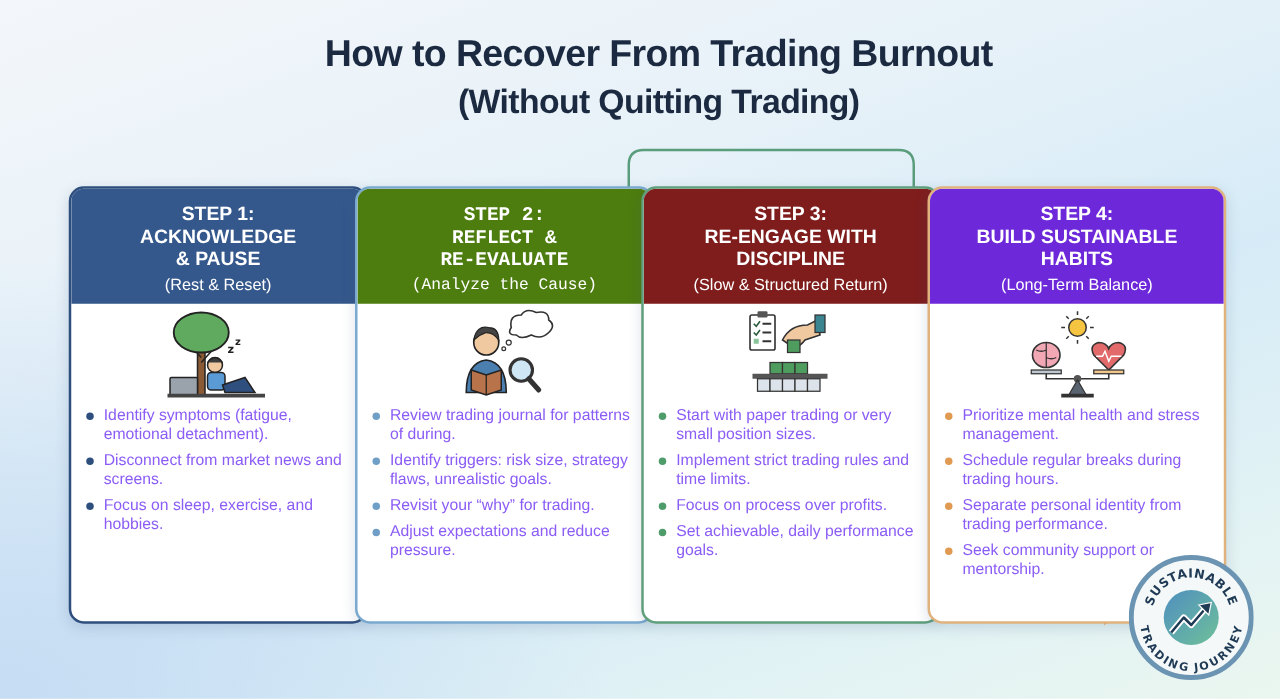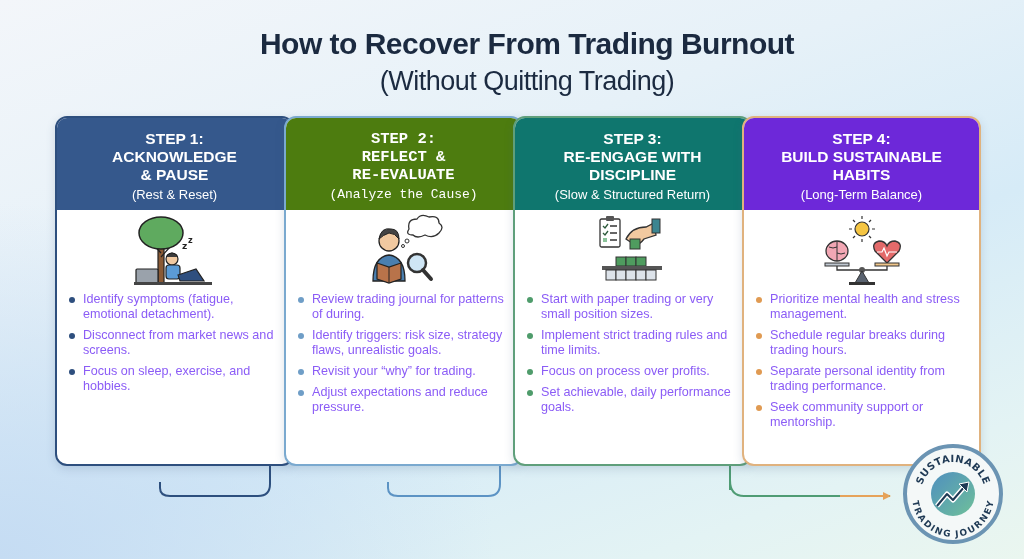--- a/index.html
+++ b/index.html
@@ -13,26 +13,26 @@
     position: absolute; left: 0; top: 200px; width: 500px; height: 359px;
     background: radial-gradient(ellipse at 0% 100%, #c5dcf3 0%, rgba(197,220,243,0) 70%);
     pointer-events: none;
   }
   .title-wrap {
     position: absolute; top: 26px; left: 0; width: 1024px; text-align: center;
     color: #1b2a40;
     padding-left: 30px;
   }
   .title-main { font-size: 30px; font-weight: 700; letter-spacing: -0.5px; line-height: 36px; }
-  .title-sub { font-size: 27px; font-weight: 400; letter-spacing: -0.5px; line-height: 34px; margin-top: 2px; }
+  .title-sub { font-size: 27px; font-weight: 700; letter-spacing: -0.5px; line-height: 34px; margin-top: 2px; }
 
   svg.connectors { position: absolute; left: 0; top: 0; width: 1024px; height: 559px; pointer-events: none; }
 
   .card {
-    position: absolute; top: 116px; width: 239px; height: 350px;
+    position: absolute; top: 149px; width: 239px; height: 350px;
     background: #fff; border-radius: 12px; overflow: hidden;
     border: 2px solid; box-shadow: 0 3px 10px rgba(60,90,130,0.18);
   }
   .card-header {
     height: 92px; color: #fff; text-align: center; padding-top: 12px;
   }
   .card-header .step { font-size: 15.5px; font-weight: 700; line-height: 18px; }
   .card-header .name { font-size: 15.5px; font-weight: 700; line-height: 18px; }
   .card-header .sub { font-size: 13px; line-height: 17px; margin-top: 2px; }
   .icon-area { height: 82px; display: flex; justify-content: center; align-items: center; }
@@ -140,21 +140,21 @@
   </div>
   <ul class="bullets">
     <li>Review trading journal for patterns of during.</li>
     <li>Identify triggers: risk size, strategy flaws, unrealistic goals.</li>
     <li>Revisit your “why” for trading.</li>
     <li>Adjust expectations and reduce pressure.</li>
   </ul>
 </div>
 
 <div class="card" style="left:513px; border-color:#5f9f7b; --dot:#4f9c6b;">
-  <div class="card-header" style="background:#0f766e;">
+  <div class="card-header" style="background:#7f1d1d;">
     <div class="step">STEP 3:</div>
     <div class="name">RE-ENGAGE WITH</div>
     <div class="name">DISCIPLINE</div>
     <div class="sub">(Slow &amp; Structured Return)</div>
   </div>
   <div class="icon-area">
     <svg width="90" height="76" viewBox="0 0 90 76">
       <rect x="12" y="6" width="20" height="28" rx="1.5" fill="#fff" stroke="#333" stroke-width="1.3"></rect>
       <rect x="18" y="3" width="8" height="5" rx="1" fill="#555"></rect>
       <path d="M15,13 l2,2 l3,-4 M15,20 l2,2 l3,-4" stroke="#2d5a3c" stroke-width="1.3" fill="none"></path>

